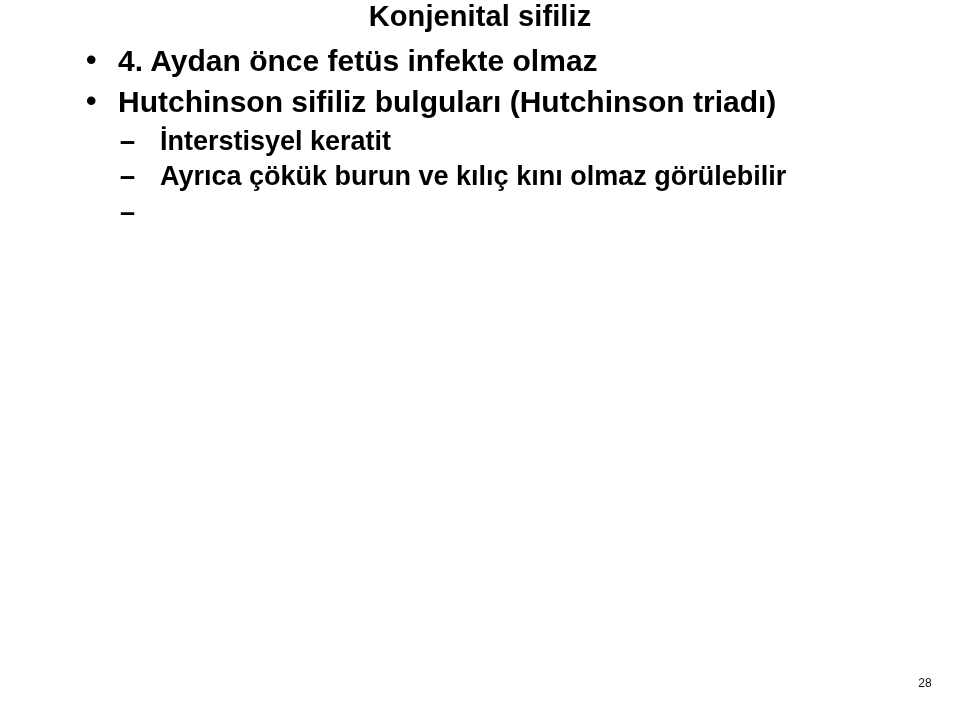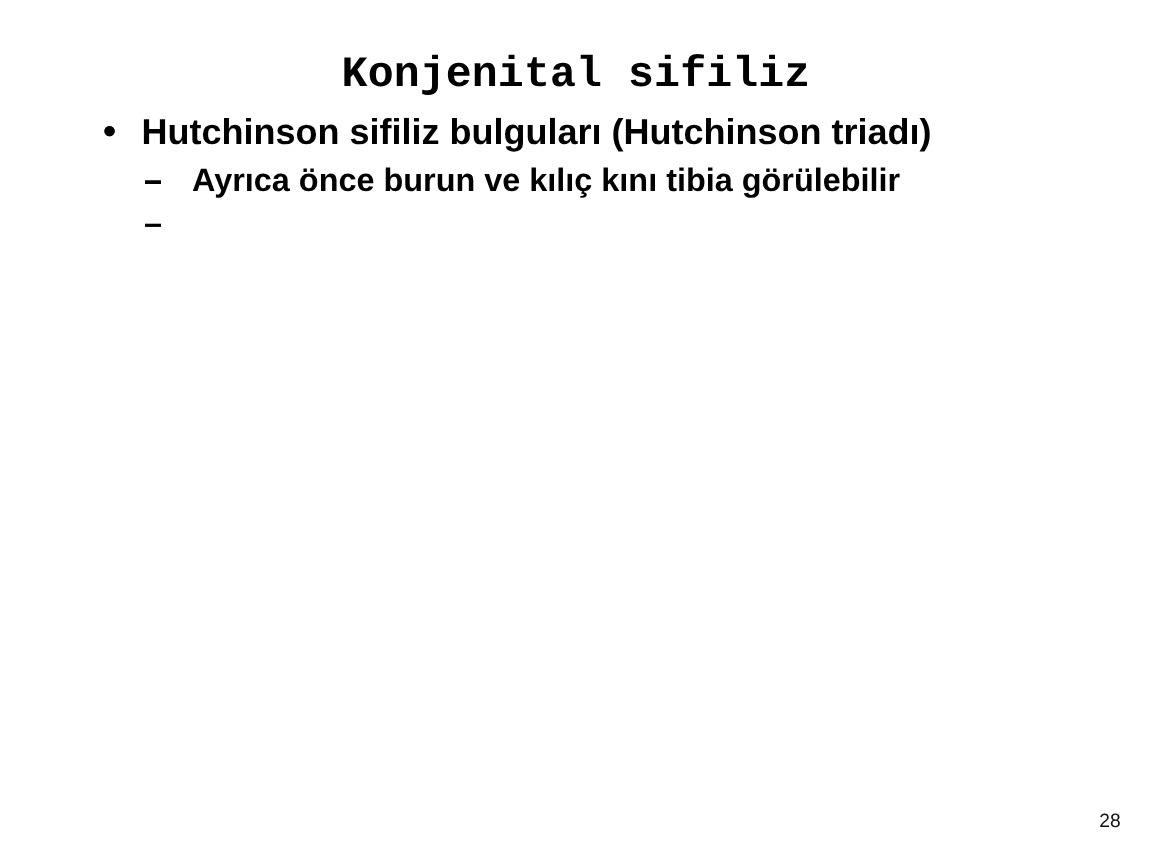--- a/index.html
+++ b/index.html
@@ -18,26 +18,24 @@
 
   .slide {
     position: relative;
     width: 960px;
     height: 720px;
     box-sizing: border-box;
   }
 
   .slide-title {
     text-align: center;
-    font-size: 36px;
+    font-size: 29px;
     font-weight: bold;
     line-height: 1.15;
-    padding-top: 42px;
     letter-spacing: 0.1px;
-    font-family: Liberation Mono, monospace;
   }
 
   .body-block {
     margin-top: 10px;
     padding-left: 80px;
     padding-right: 46px;
   }
 
   .lvl1 {
     position: relative;
@@ -73,41 +71,41 @@
   }
 
   .hl {
     color: #000000;
   }
 
   .page-number {
     position: absolute;
     left: 910px;
     top: 676px;
-    font-size: 16px;
+    font-size: 12px;
     font-weight: normal;
     color: #111111;
     text-align: center;
     width: 30px;
   }
 </style>
 </head>
 <body>
 
 <div class="slide">
 
   <div class="slide-title">Konjenital sifiliz</div>
 
   <div class="body-block">
     <div id="bullet-list">
-        <div class="lvl1"><span class="bullet">•</span></div>
+        <div class="lvl1"><span class="bullet">•</span><span><span>4. Aydan önce fetüs infekte olmaz</span></span></div>
         <div class="lvl1"><span class="bullet">•</span><span><span>Hutchinson sifiliz bulguları (</span><span class="hl">Hutchinson triadı</span><span>)</span></span></div>
         <div class="lvl2"><span class="dash">–</span></div>
+        <div class="lvl2"><span class="dash">–</span><span><span>İnterstisyel keratit</span></span></div>
         <div class="lvl2"><span class="dash">–</span></div>
-        <div class="lvl2"><span class="dash">–</span></div>
-        <div class="lvl2"><span class="dash">–</span><span><span>Ayrıca önce burun ve kılıç kını tibia görülebilir</span></span></div>
+        <div class="lvl2"><span class="dash">–</span><span><span>Ayrıca çökük burun ve kılıç kını olmaz görülebilir</span></span></div>
         <div class="lvl2"><span class="dash">–</span></div>
       </div>
   </div>
 
   <div class="page-number">28</div>
 
 </div>
 
 </body></html>

